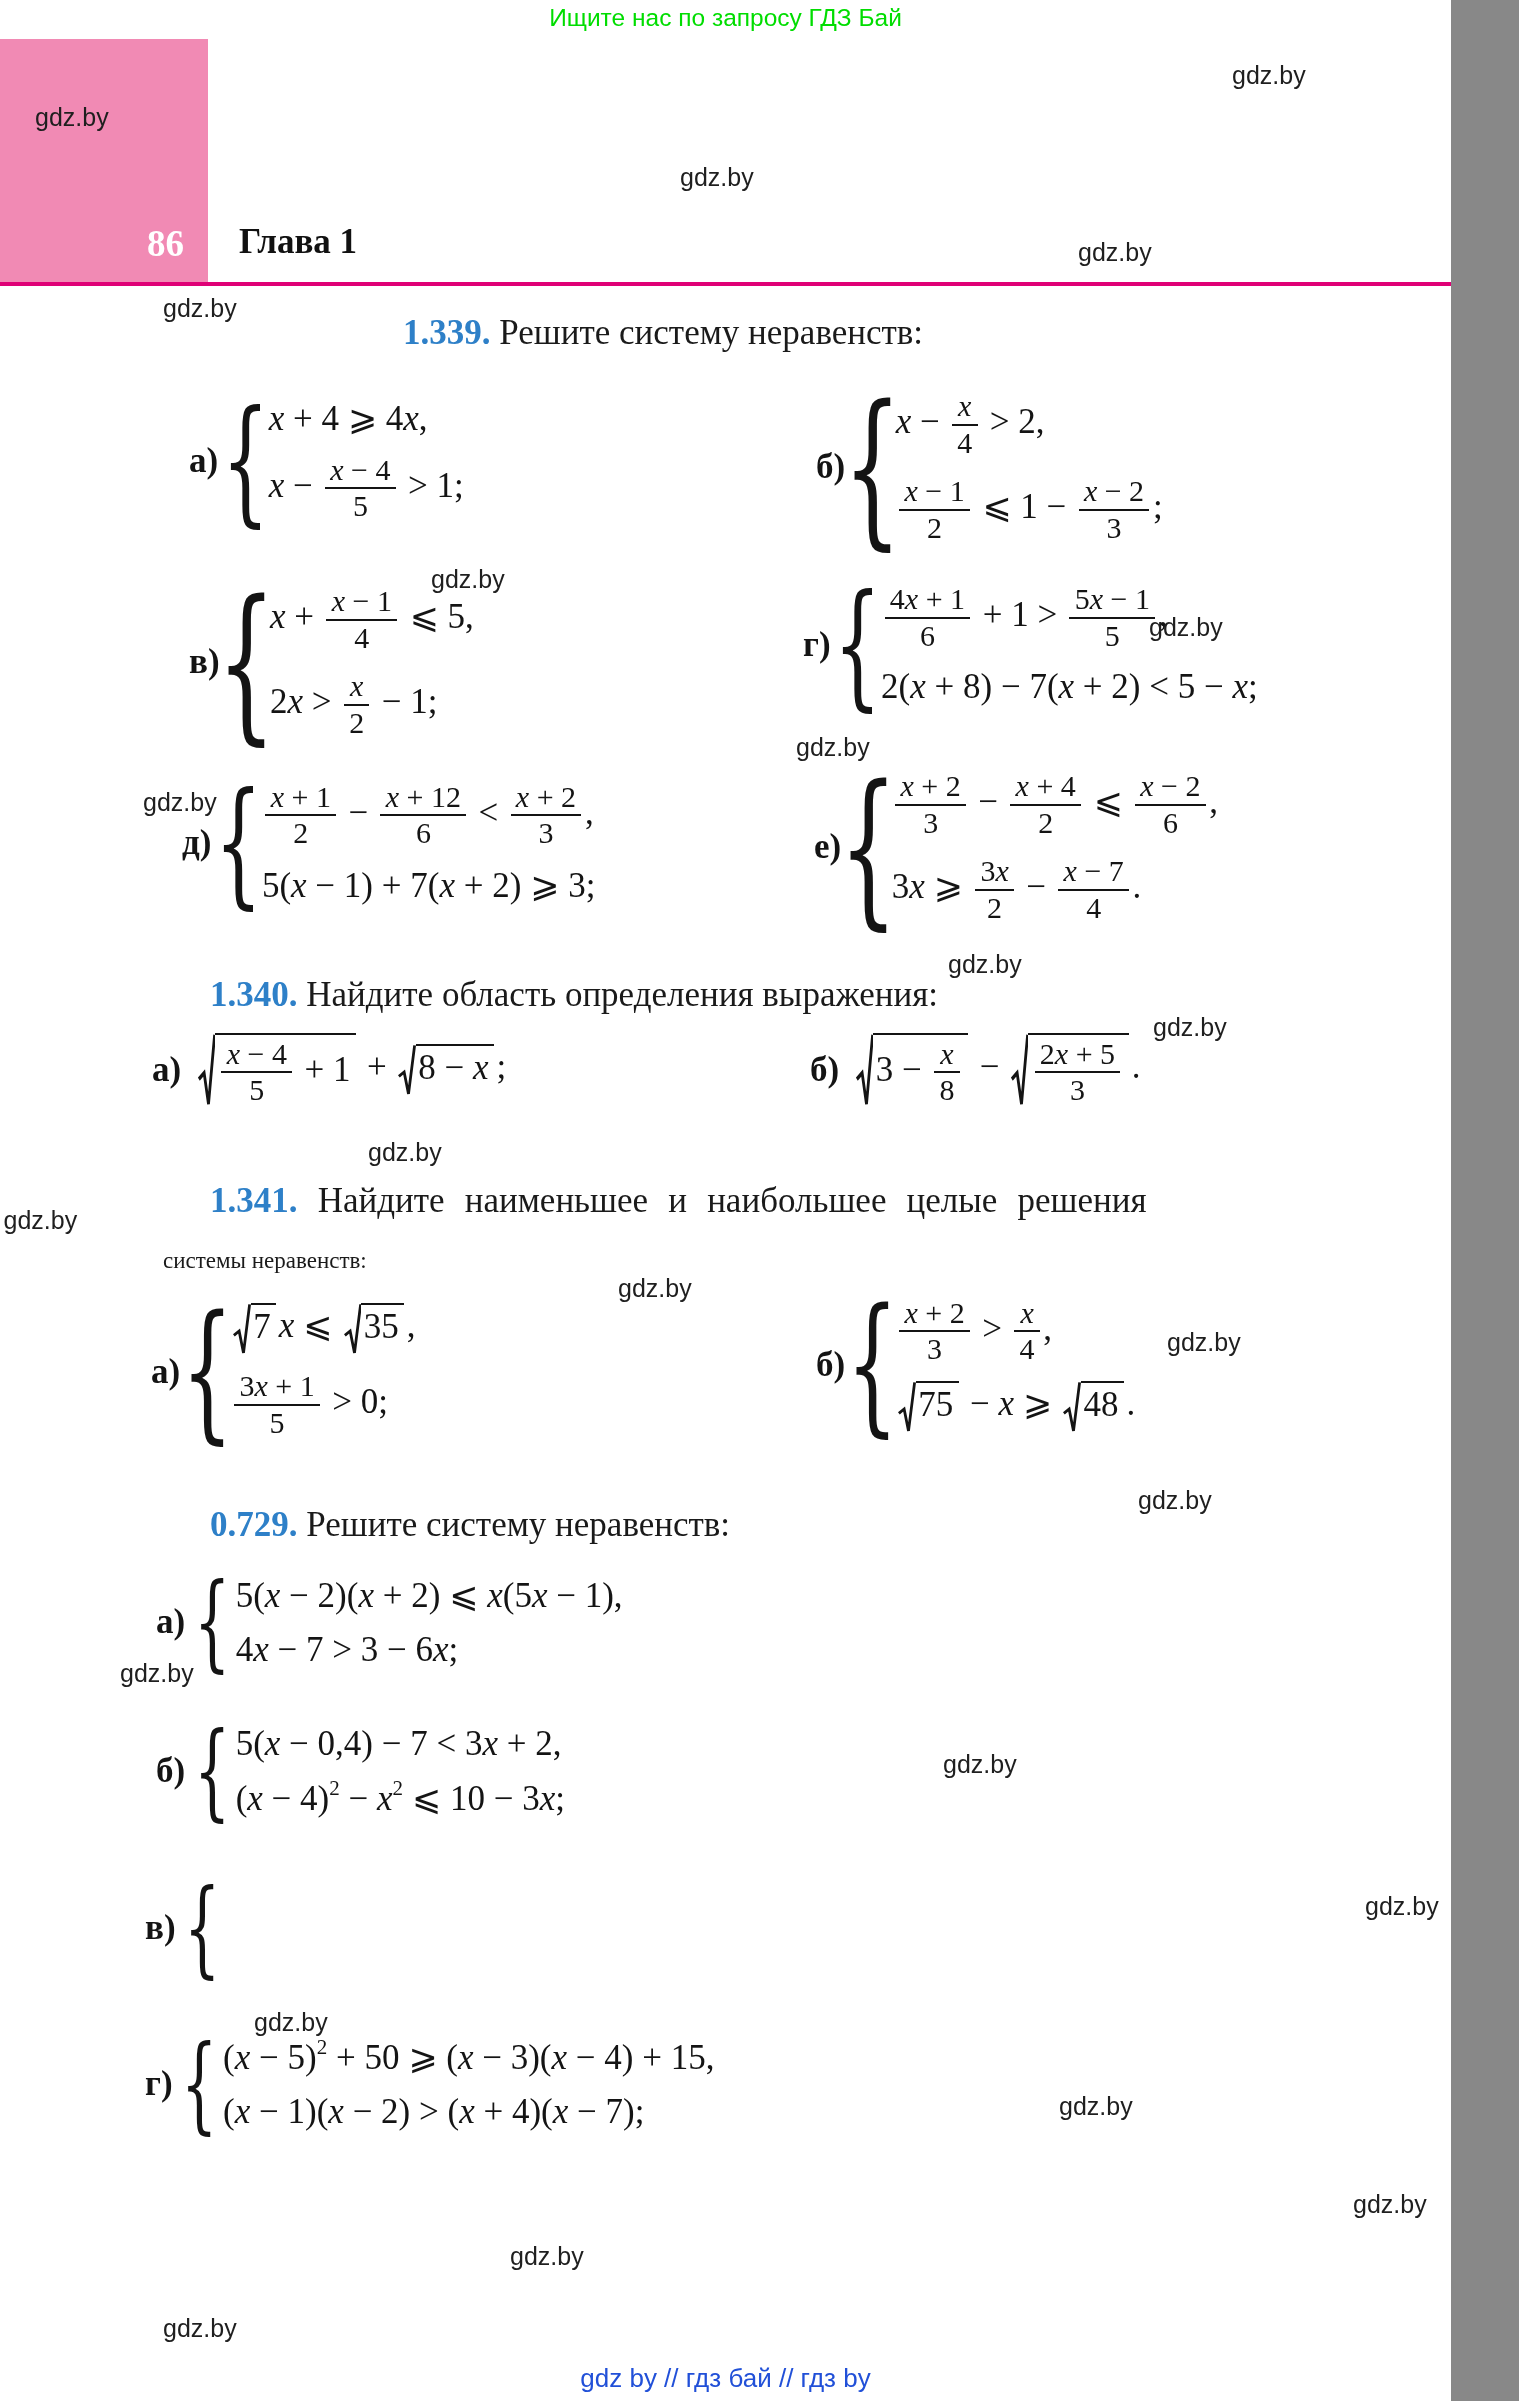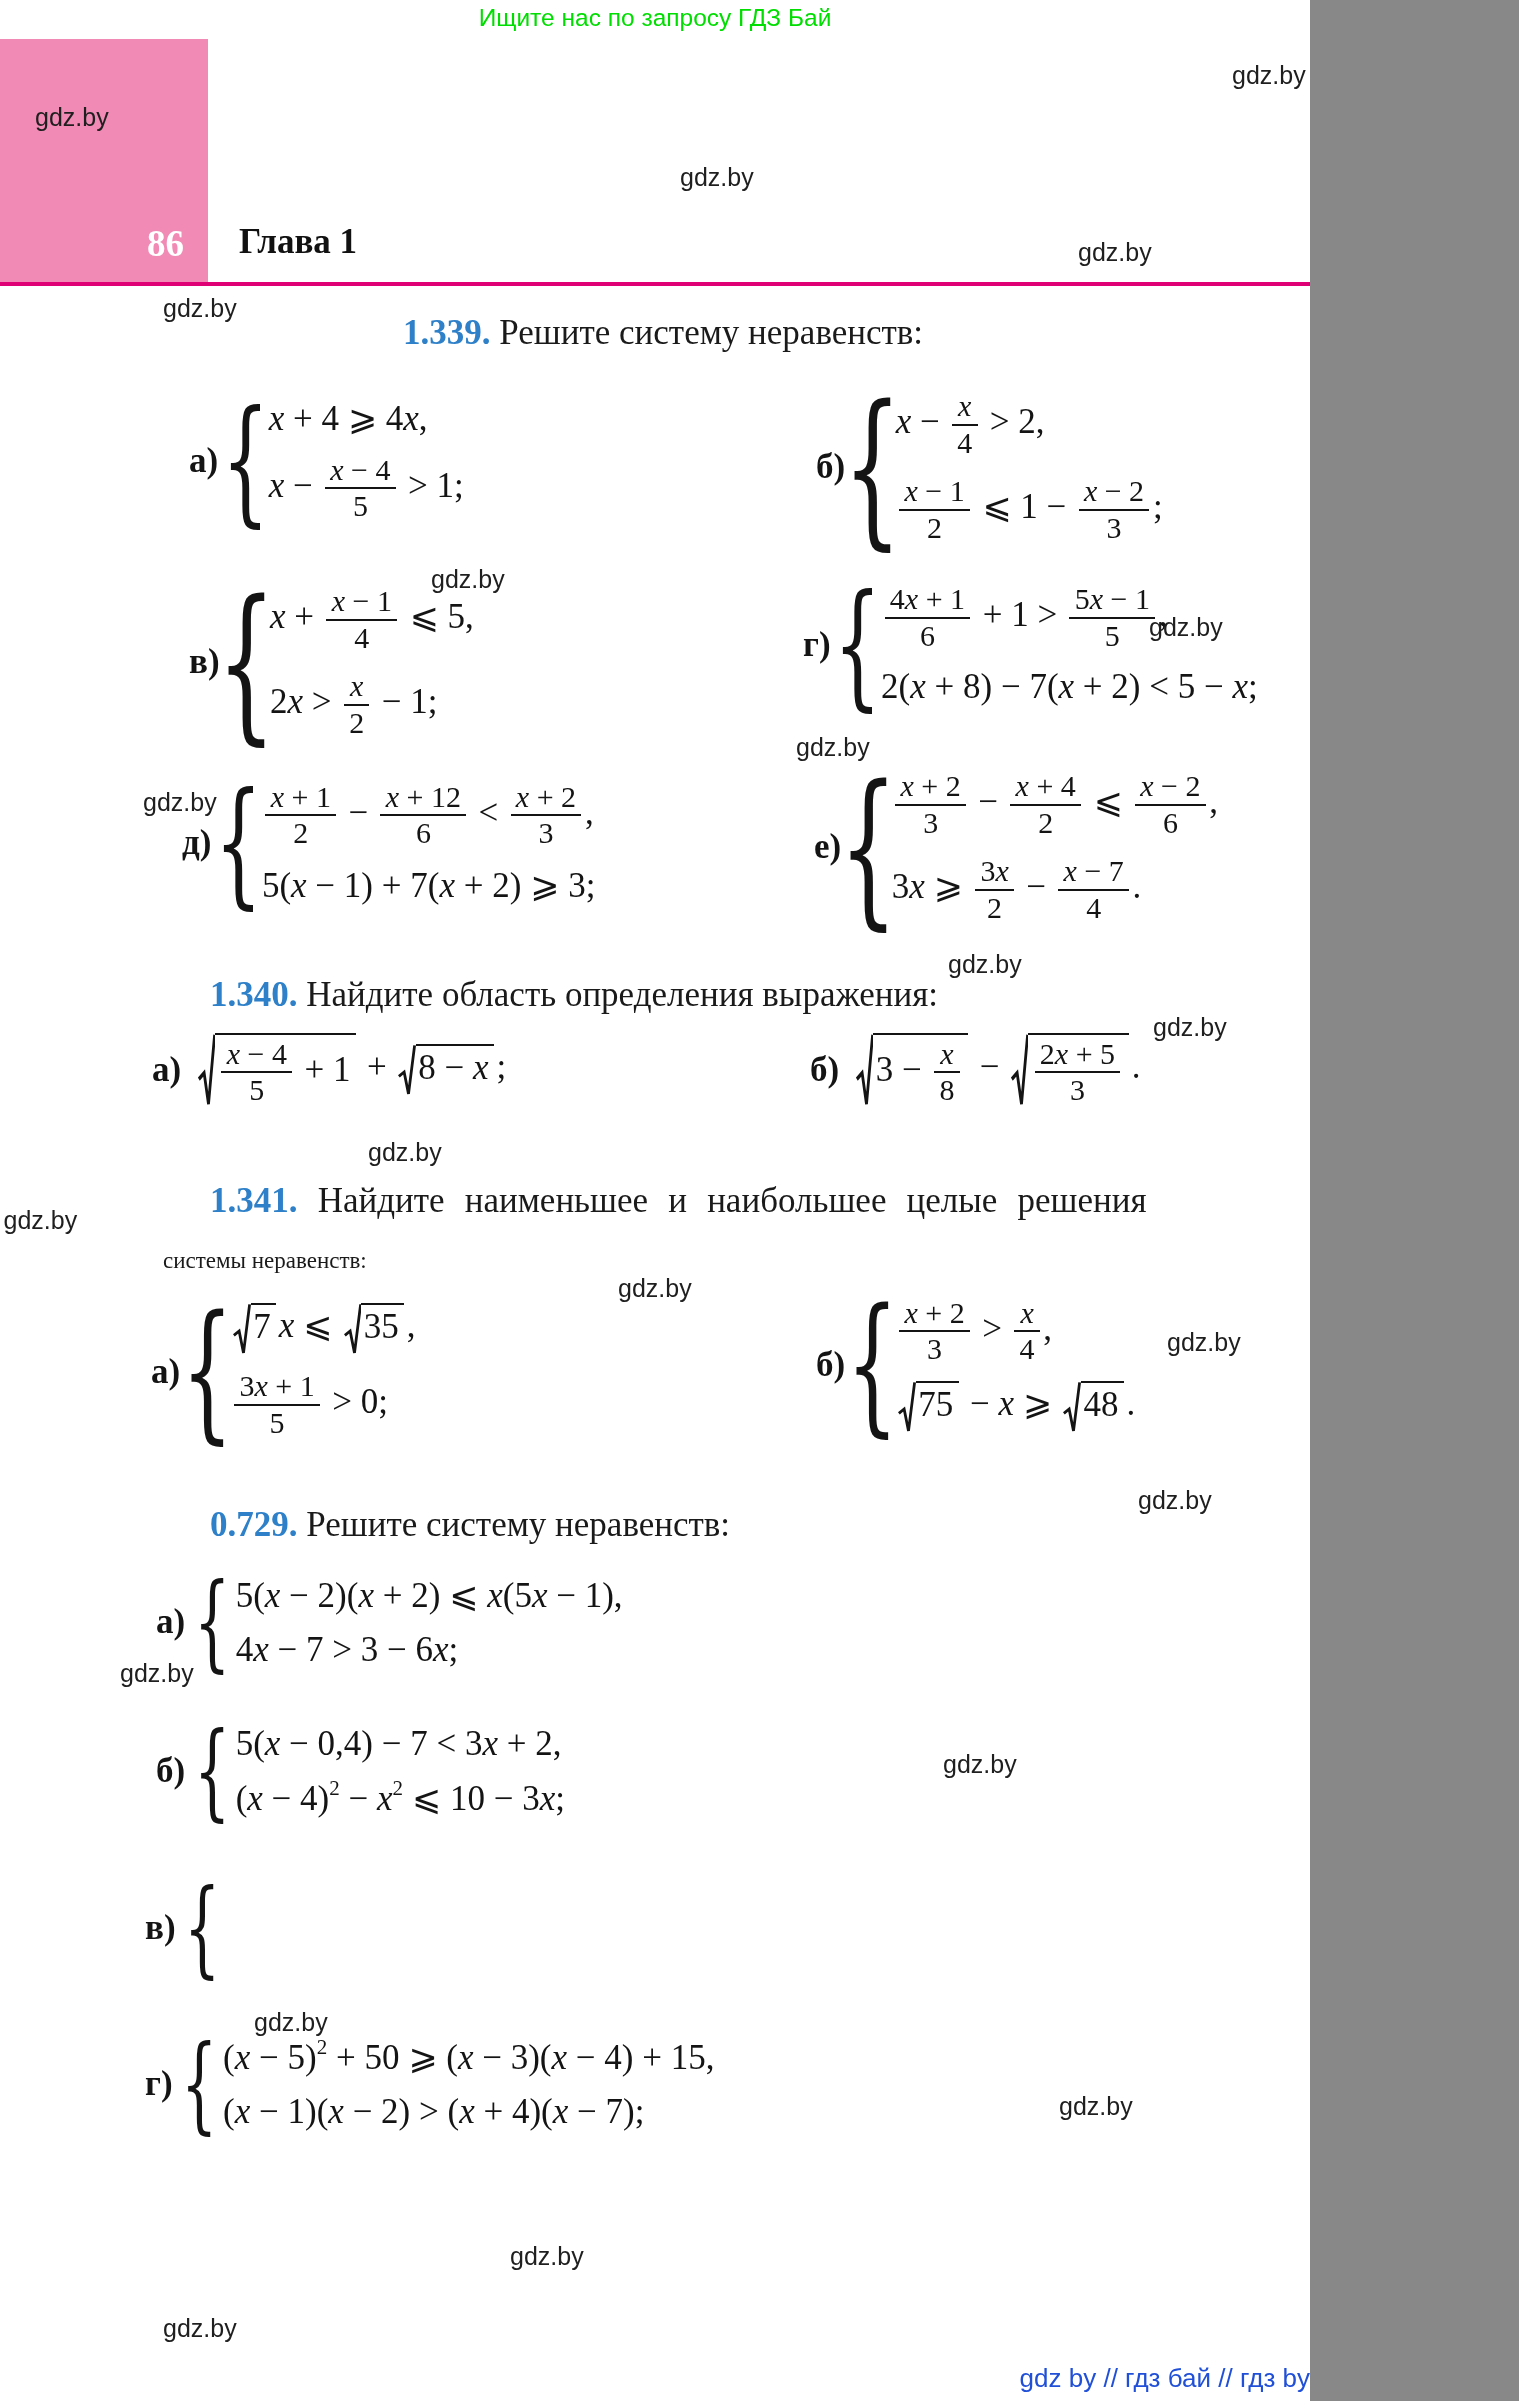--- a/index.html
+++ b/index.html
@@ -1,17 +1,17 @@
 <!DOCTYPE html>
 <html style="font-size:14px"><head>
 <meta charset="utf-8">
 <style>
   html,body { margin:0; padding:0; background:#888; }
   .page {
-    position:relative; width:1310px; height:2401px; background:#ffffff;
+    position:relative; width:1451px; height:2401px; background:#ffffff;
     font-family:"Liberation Serif", serif; color:#141414; overflow:hidden;
   }
   .green-note {
     position:absolute; top:3.5px; left:0; width:100%; text-align:center;
     font-family:"Liberation Sans", sans-serif; font-size:24.5px; color:#00dd00;
   }
   .pink-block { position:absolute; left:0; top:39px; width:208px; height:243px; background:#f18ab4; }
   .page-number {
     position:absolute; left:147px; top:222px; color:#ffffff;
     font-size:37px; font-weight:bold; font-family:"Liberation Serif", serif;
@@ -46,21 +46,21 @@
     display:inline-flex; flex-direction:column; vertical-align:middle;
     text-align:center; font-size:30px; line-height:1.15; margin:0 3.5px;
   }
   .frac .num, .frac .den { display:block; padding:0 5.3px; }
   .frac .den { border-top:2.6px solid #141414; }
   .sqrt { display:inline-flex; align-items:stretch; vertical-align:middle; margin:0 2.6px; }
   .sqrt svg { width:17.5px; align-self:stretch; height:auto; min-height:1.05em; }
   .sqrt .rad { border-top:2.6px solid #141414; padding:1.8px 5.3px 0 2.6px; display:inline-block; }
   .math sup { font-size:21px; position:relative; top:-1.8px; vertical-align:super; line-height:0; }
   .footer-links {
-    position:absolute; top:2363px; left:0; width:100%; text-align:right;
+    position:absolute; top:2363px; left:0; width:100%; text-align:center;
     font-family:"Liberation Sans", sans-serif; font-size:26px; color:#2150d8;
   }
 </style>
 </head>
 <body>
 
 <div class="page">
   <div class="green-note">Ищите нас по запросу ГДЗ Бай</div>
   <div class="pink-block"></div>
   <div class="page-number">86</div>

